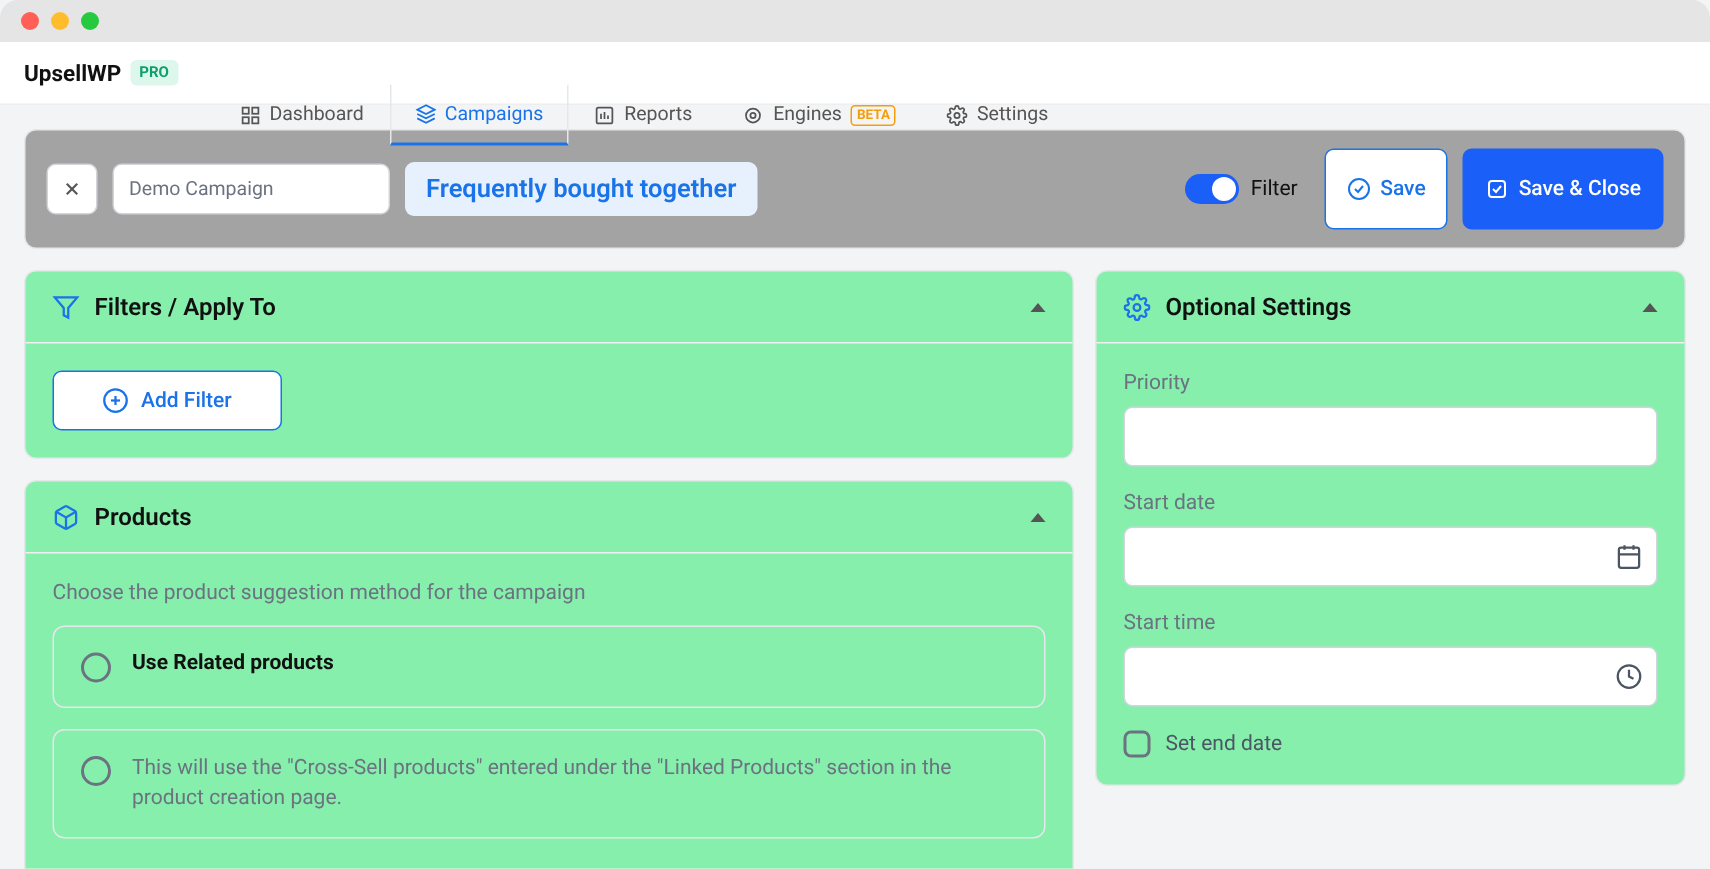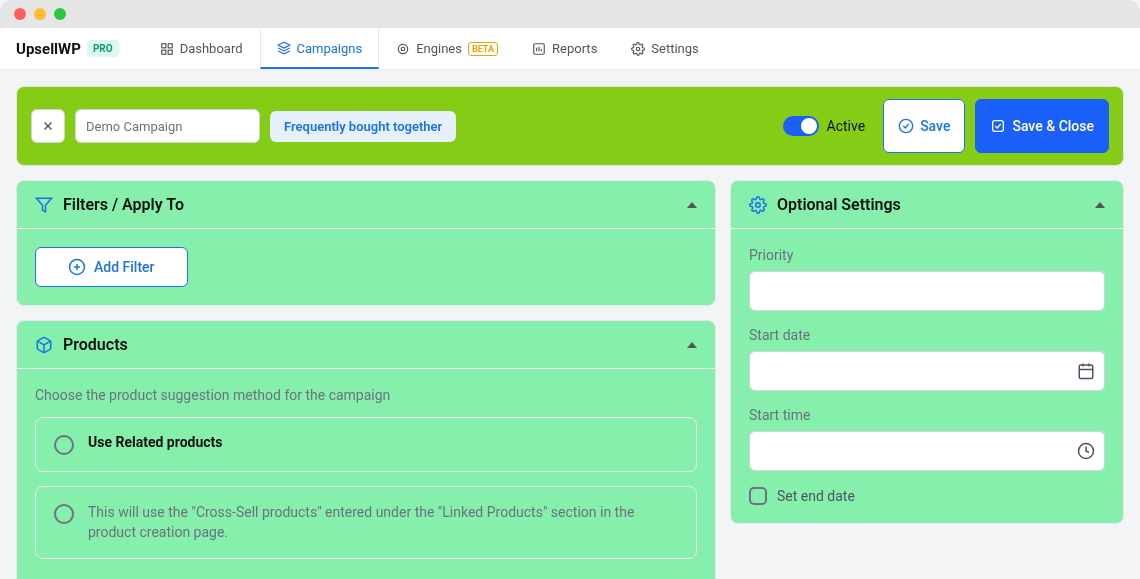--- a/index.html
+++ b/index.html
@@ -6,29 +6,29 @@
     body { background: #f3f4f6; width: 1140px; height: 579px; overflow: hidden; }
     .window-chrome { height: 28px; background: #e5e5e5; display: flex; align-items: center; padding: 0 14px; gap: 8px; border-radius: 12px 12px 0 0; }
     .traffic-light { width: 12px; height: 12px; border-radius: 50%; }
     .tl-red { background: #ff5f56; }
     .tl-yellow { background: #ffbd2e; }
     .tl-green { background: #27c93f; }
     .topbar { background: #fff; display: flex; align-items: center; padding: 0 16px; height: 42px; border-bottom: 1px solid #eee; }
     .brand { font-weight: 700; font-size: 15px; color: #111; margin-right: 6px; }
     .pro-badge { background: #def7ec; color: #0e9f6e; font-size: 10px; font-weight: 700; padding: 3px 6px; border-radius: 4px; margin-right: 24px; }
     .tabs { display: flex; gap: 0; height: 100%; }
-    .tab { display: flex; align-items: center; gap: 6px; padding: 18px 16px; font-size: 13px; color: #555; cursor: pointer; border: 1px solid transparent; height: 100%; }
+    .tab { display: flex; align-items: center; gap: 6px; padding: 18px 16px; font-size: 13px; color: #555; cursor: pointer; border: 1px solid transparent; height: 100%; margin-top: 28px; }
     .tab.active { color: #1a73e8; border-left: 1px solid #e5e7eb; border-right: 1px solid #e5e7eb; border-bottom: 2px solid #1a73e8; }
     .tab svg { width: 14px; height: 14px; }
     .beta-badge { border: 1px solid #f59e0b; color: #f59e0b; font-size: 9px; padding: 1px 3px; border-radius: 3px; font-weight: 700; }
     .content-wrapper { padding: 16px; }
-    .header-row { background: #84cc16; border: 1px solid #e5e7eb; border-radius: 8px; padding: 12px 14px; display: flex; align-items: center; gap: 10px; margin-bottom: 14px; }
+    .header-row { background: #a3a3a3; border: 1px solid #e5e7eb; border-radius: 8px; padding: 12px 14px; display: flex; align-items: center; gap: 10px; margin-bottom: 14px; }
     .close-btn { width: 34px; height: 34px; border: 1px solid #d1d5db; border-radius: 6px; display: flex; align-items: center; justify-content: center; cursor: pointer; background: #fff; }
     .name-input { width: 185px; height: 34px; border: 1px solid #d1d5db; border-radius: 6px; padding: 0 10px; font-size: 13px; color: #6b7280; }
-    .type-badge { background: #e6f1fd; color: #1a73e8; font-size: 13px; font-weight: 600; padding: 8px 14px; border-radius: 6px; }
+    .type-badge { background: #e6f1fd; color: #1a73e8; font-size: 17px; font-weight: 600; padding: 8px 14px; border-radius: 6px; }
     .spacer { flex: 1; }
     .toggle-wrap { display: flex; align-items: center; gap: 8px; margin-right: 8px; }
     .toggle { width: 36px; height: 20px; background: #1a5ff7; border-radius: 10px; position: relative; cursor: pointer; }
     .toggle::after { content: ""; position: absolute; right: 2px; top: 2px; width: 16px; height: 16px; background: #fff; border-radius: 50%; }
     .toggle-label { font-size: 14px; color: #111; }
     .btn { display: flex; align-items: center; gap: 6px; height: 54px; padding: 0 14px; border-radius: 6px; font-size: 14px; font-weight: 500; cursor: pointer; }
     .btn-outline { border: 1px solid #1a73e8; color: #1a73e8; background: #fff; }
     .btn-primary { background: #1a5ff7; color: #fff; border: 1px solid #1a5ff7; }
     .btn svg { width: 16px; height: 16px; }
     .main-grid { display: flex; gap: 14px; align-items: flex-start; }
@@ -79,34 +79,34 @@
     <div class="tab active">
       <svg viewBox="0 0 24 24" fill="none" stroke="currentColor" stroke-width="2">
           <polygon points="12 2 2 7 12 12 22 7 12 2"></polygon>
           <polyline points="2 17 12 22 22 17"></polyline>
           <polyline points="2 12 12 17 22 12"></polyline>
         </svg>
       <span>Campaigns</span>
     </div>
     <div class="tab">
       <svg viewBox="0 0 24 24" fill="none" stroke="currentColor" stroke-width="2">
-          <circle cx="12" cy="12" r="8"></circle>
-          <circle cx="12" cy="12" r="3"></circle>
-        </svg>
-      <span>Engines</span>
-      <span class="beta-badge">BETA</span>
-    </div>
-    <div class="tab">
-      <svg viewBox="0 0 24 24" fill="none" stroke="currentColor" stroke-width="2">
           <rect x="3" y="3" width="18" height="18" rx="2"></rect>
           <line x1="8" y1="16" x2="8" y2="10"></line>
           <line x1="12" y1="16" x2="12" y2="8"></line>
           <line x1="16" y1="16" x2="16" y2="12"></line>
         </svg>
       <span>Reports</span>
+    </div>
+    <div class="tab">
+      <svg viewBox="0 0 24 24" fill="none" stroke="currentColor" stroke-width="2">
+          <circle cx="12" cy="12" r="8"></circle>
+          <circle cx="12" cy="12" r="3"></circle>
+        </svg>
+      <span>Engines</span>
+      <span class="beta-badge">BETA</span>
     </div>
     <div class="tab">
       <svg viewBox="0 0 24 24" fill="none" stroke="currentColor" stroke-width="2">
           <circle cx="12" cy="12" r="3"></circle>
           <path d="M19.4 15a1.65 1.65 0 0 0 .33 1.82l.06.06a2 2 0 1 1-2.83 2.83l-.06-.06a1.65 1.65 0 0 0-1.82-.33 1.65 1.65 0 0 0-1 1.51V21a2 2 0 1 1-4 0v-.09a1.65 1.65 0 0 0-1-1.51 1.65 1.65 0 0 0-1.82.33l-.06.06a2 2 0 1 1-2.83-2.83l.06-.06a1.65 1.65 0 0 0 .33-1.82 1.65 1.65 0 0 0-1.51-1H3a2 2 0 1 1 0-4h.09a1.65 1.65 0 0 0 1.51-1 1.65 1.65 0 0 0-.33-1.82l-.06-.06a2 2 0 1 1 2.83-2.83l.06.06a1.65 1.65 0 0 0 1.82.33h0a1.65 1.65 0 0 0 1-1.51V3a2 2 0 1 1 4 0v.09a1.65 1.65 0 0 0 1 1.51h0a1.65 1.65 0 0 0 1.82-.33l.06-.06a2 2 0 1 1 2.83 2.83l-.06.06a1.65 1.65 0 0 0-.33 1.82v0a1.65 1.65 0 0 0 1.51 1H21a2 2 0 1 1 0 4h-.09a1.65 1.65 0 0 0-1.51 1z"></path>
         </svg>
       <span>Settings</span>
     </div>
   </div>
 </div>
@@ -118,21 +118,21 @@
       <svg width="14" height="14" viewBox="0 0 24 24" fill="none" stroke="#555" stroke-width="2.5">
           <line x1="18" y1="6" x2="6" y2="18"></line>
           <line x1="6" y1="6" x2="18" y2="18"></line>
         </svg>
     </button>
     <input class="name-input" value="Demo Campaign" style="">
     <span class="type-badge">Frequently bought together</span>
     <div class="spacer"></div>
     <div class="toggle-wrap">
       <div class="toggle"></div>
-      <span class="toggle-label">Active</span>
+      <span class="toggle-label">Filter</span>
     </div>
     <button class="btn btn-outline">
       <svg viewBox="0 0 24 24" fill="none" stroke="currentColor" stroke-width="2">
           <circle cx="12" cy="12" r="10"></circle>
           <polyline points="8 12 11 15 16 9"></polyline>
         </svg>
       <span>Save</span>
     </button>
     <button class="btn btn-primary">
       <svg viewBox="0 0 24 24" fill="none" stroke="currentColor" stroke-width="2">

